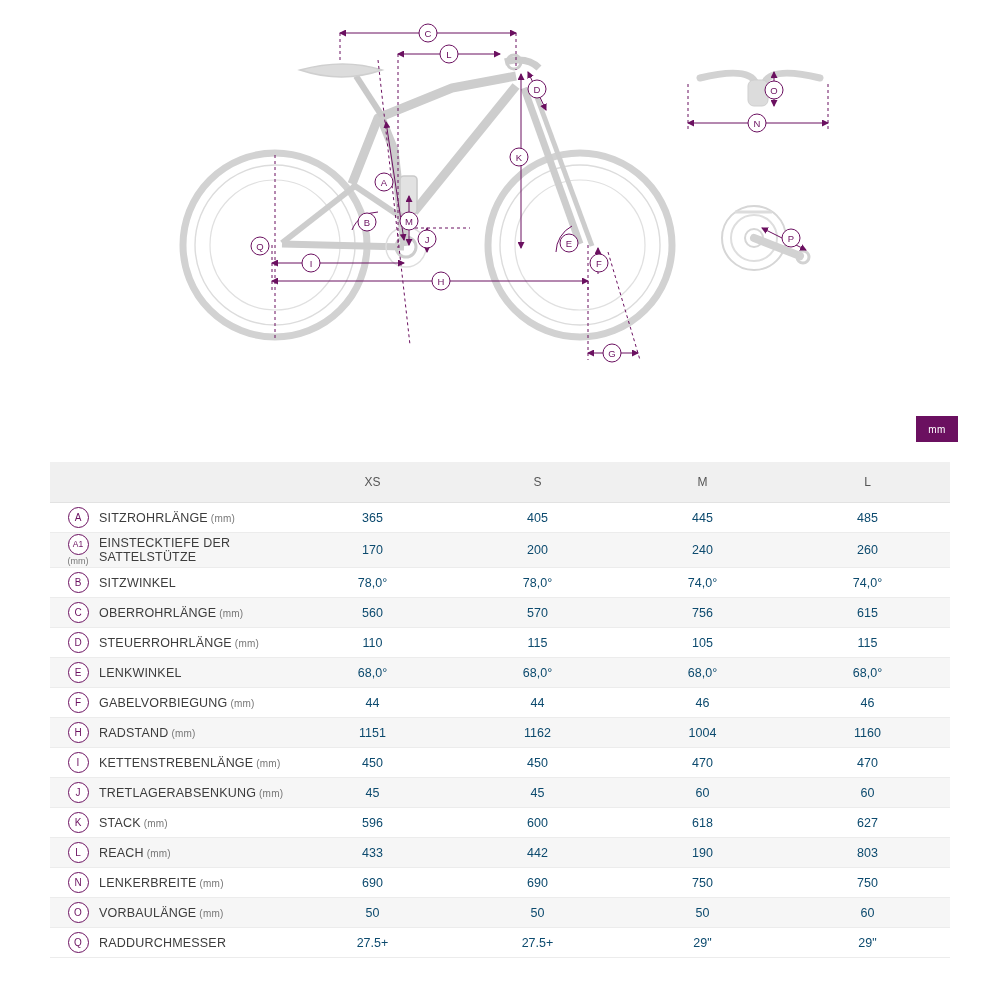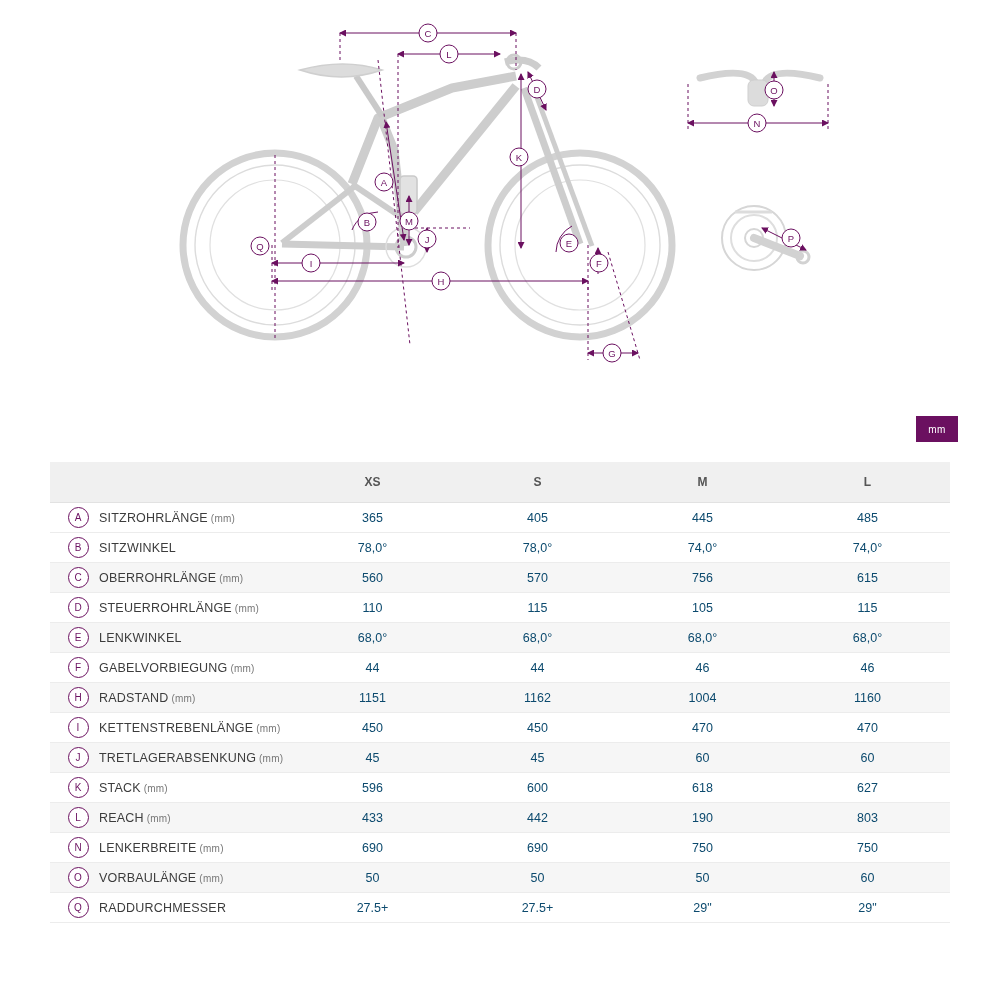--- a/index.html
+++ b/index.html
@@ -44,21 +44,21 @@
   #geo-table {
     position: absolute;
     left: 50px;
     top: 462px;
     width: 900px;
     border-collapse: collapse;
     font-size: 12.5px;
   }
   #geo-table thead th {
     background: #f0f0f0;
-    font-weight: bold;
+    font-weight: normal;
     color: #555;
     height: 38px;
     font-size: 12px;
     border-bottom: 1px solid #e2e2e2;
   }
   #geo-table thead th.lbl { text-align: left; }
   #geo-table tbody tr { height: 30px; }
   #geo-table tbody tr.alt { background: #f6f6f6; }
   #geo-table td {
     border-bottom: 1px solid #ececec;
@@ -307,20 +307,28 @@
   </thead>
   <tbody id="geo-body">
       <tr>
         <td class="badge-cell"><span class="rowbadge">A</span></td>
         <td class="label-cell"><span>SITZROHRLÄNGE</span><span class="unit-sub"> (mm)</span></td>
         <td class="val">365</td>
         <td class="val">405</td>
         <td class="val">445</td>
         <td class="val">485</td>
       </tr>
+      <tr class="alt">
+        <td class="badge-cell"><span class="rowbadge wide">A1</span><span class="sub-note">(mm)</span></td>
+        <td class="label-cell"><span>EINSTECKTIEFE DER SATTELSTÜTZE</span></td>
+        <td class="val">170</td>
+        <td class="val">200</td>
+        <td class="val">240</td>
+        <td class="val">260</td>
+      </tr>
       <tr>
         <td class="badge-cell"><span class="rowbadge">B</span></td>
         <td class="label-cell"><span>SITZWINKEL</span></td>
         <td class="val">78,0°</td>
         <td class="val">78,0°</td>
         <td class="val">74,0°</td>
         <td class="val">74,0°</td>
       </tr>
       <tr class="alt">
         <td class="badge-cell"><span class="rowbadge">C</span></td>

